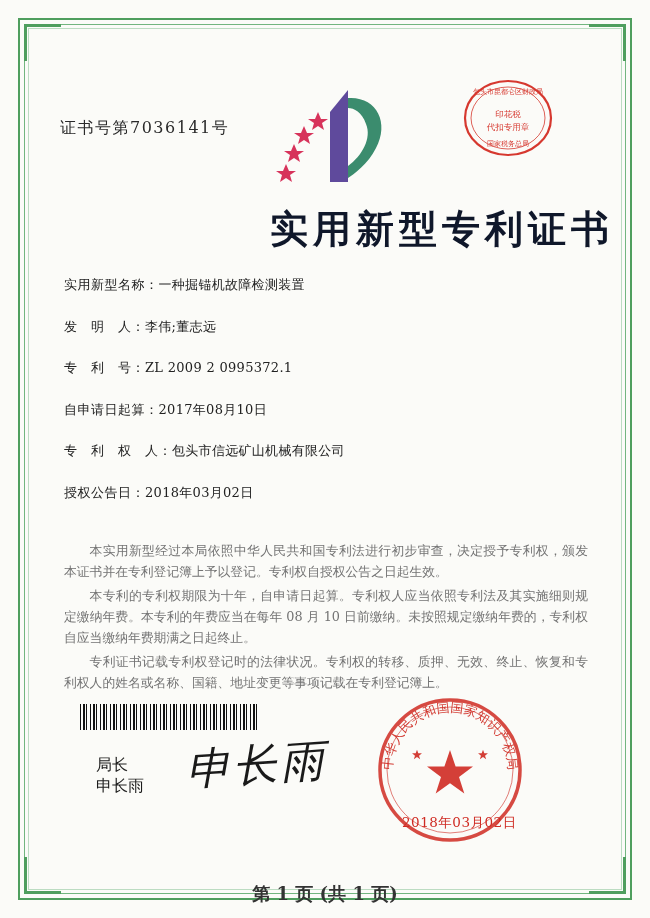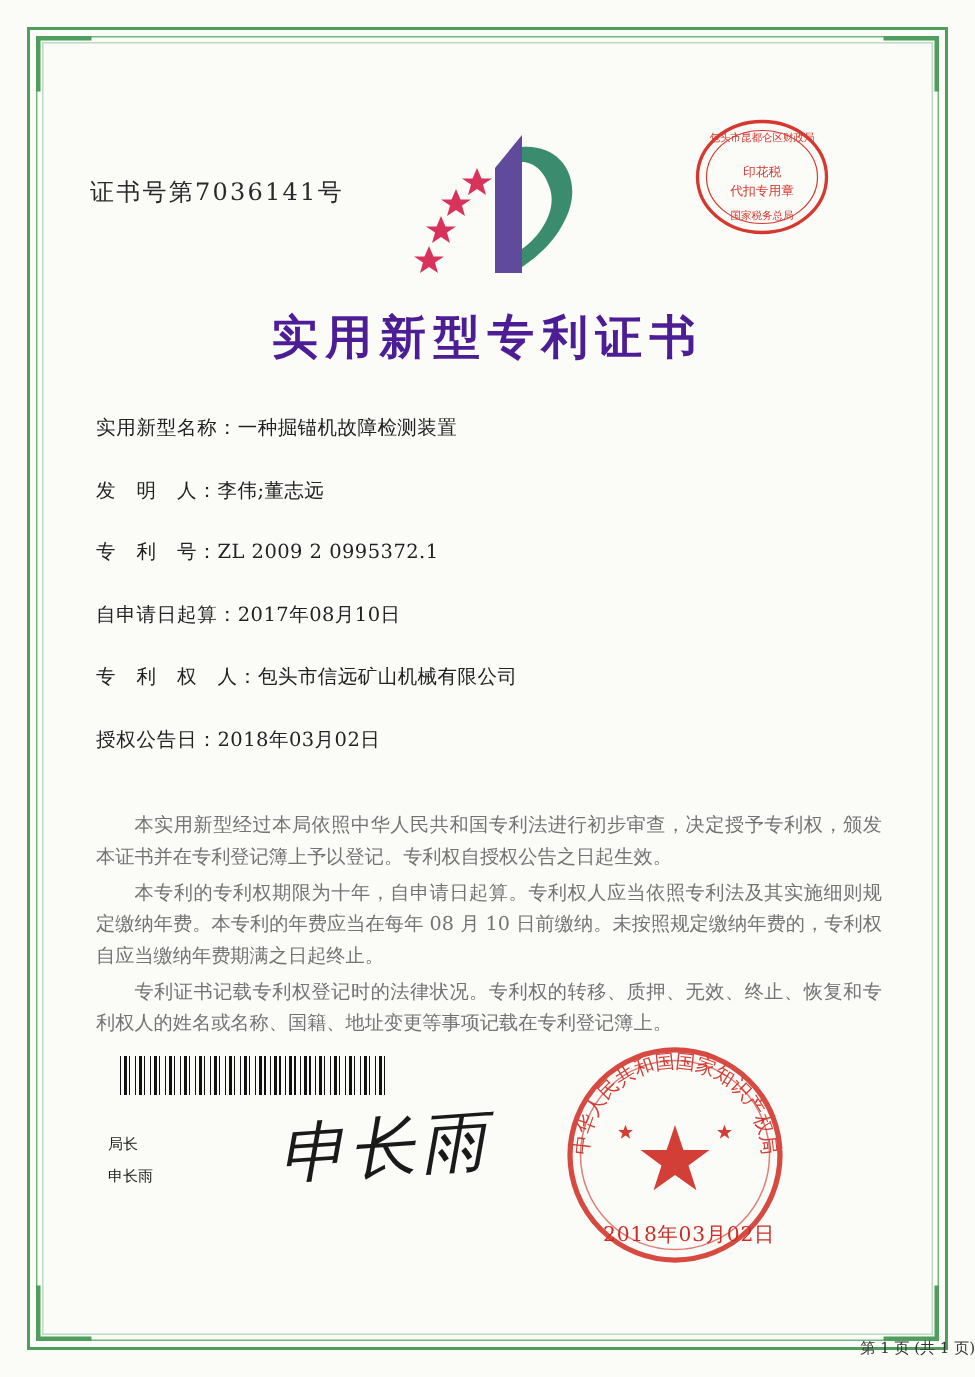--- a/index.html
+++ b/index.html
@@ -99,25 +99,25 @@
     width: 92px;
     height: 92px;
   }
 
   
   .title {
     position: absolute;
     left: 0;
     right: 0;
     top: 168px;
-    text-align: center;
-    font-size: 31px;
+    text-align: right;
+    font-size: 38px;
     font-weight: bold;
     letter-spacing: 5px;
-    color: #4c1d95;
+    color: #0f172a;
     font-family: "DejaVu Serif", serif;
   }
 
   
   .fields {
     position: absolute;
     left: 28px;
     top: 240px;
     right: 20px;
   }
@@ -167,26 +167,26 @@
         #111 3px, #111 5px,
         transparent 5px, transparent 6px,
         #111 6px, #111 7px,
         transparent 7px, transparent 10px
       );
   }
 
   
   .sig-label {
     position: absolute;
-    left: 36px;
+    left: 60px;
     top: 718px;
-    font-size: 10px;
+    font-size: 16px;
     line-height: 21px;
     color: #1b1b1b;
-    font-family: Liberation Mono, monospace;
+    font-family: Liberation Sans, sans-serif;
   }
   .sig-script {
     position: absolute;
     left: 150px;
     top: 700px;
     font-size: 44px;
     color: #1a1a1a;
     font-family: "DejaVu Serif", serif;
     font-style: italic;
     letter-spacing: 3px;
@@ -210,24 +210,25 @@
     letter-spacing: 0.5px;
     font-family: "DejaVu Serif", serif;
   }
 
   
   .footer {
     position: absolute;
     left: 0;
     right: 0;
     bottom: 12px;
-    text-align: right;
-    font-size: 10px;
+    text-align: center;
+    font-size: 18px;
     color: #333;
     font-family: "DejaVu Serif", serif;
+    font-weight: bold;
   }
 
   .logo-star {
     fill: #d7335b;
   }
 </style>
 </head>
 <body>
 
 <div class="page">

